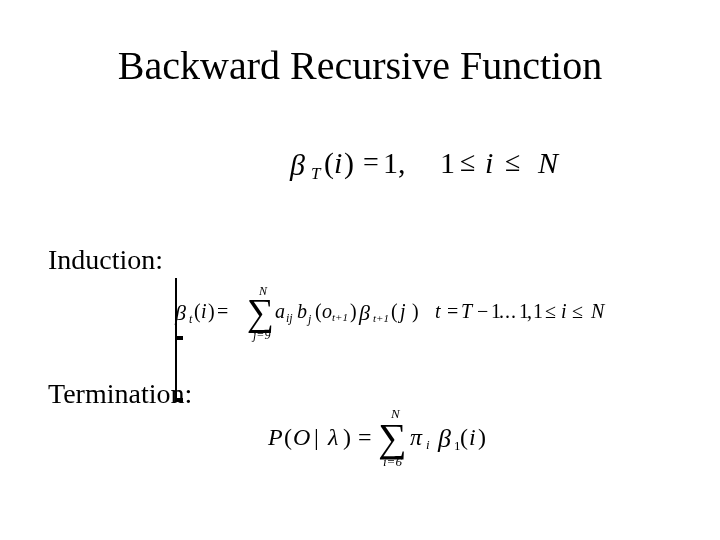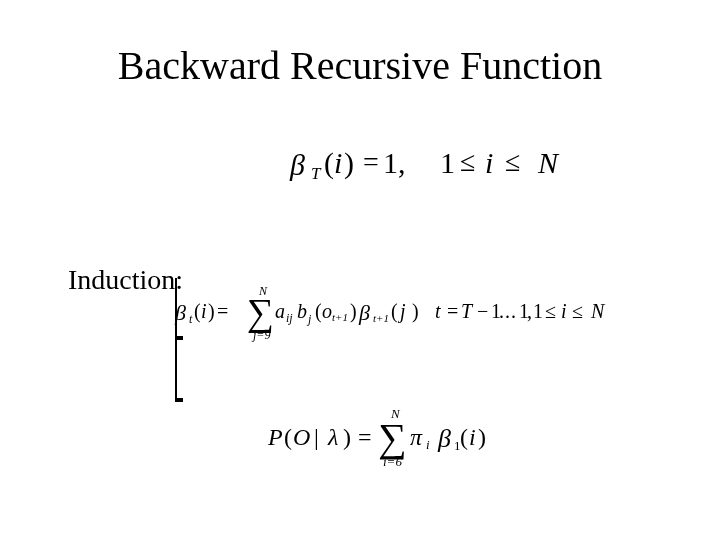--- a/index.html
+++ b/index.html
@@ -25,21 +25,21 @@
     text-align: center;
     font-size: 40px;
     font-weight: 400;
   }
   .label {
     position: absolute;
     left: 48px;
     font-size: 28px;
   }
   .lbl-init { top: 148px; }
-  .lbl-ind  { top: 264px; margin-left: 20px; }
+  .lbl-ind  { top: 244px; }
   .lbl-term { top: 378px; }
 
   
   .formula { position: absolute; font-family: "Times New Roman", Times, serif; }
 
   
   .f-init { top: 138px; left: 290px; width: 370px; height: 44px; }
   .f-init .beta { position:absolute; left:0;  top:10px; font-style: italic; font-size: 30px; }
   .f-init .subT { position:absolute; left:21px; top:26px; font-style: italic; font-size: 17px; }
   .f-init .pi   { position:absolute; left:34px; top:8px;  font-size: 30px; }
@@ -121,20 +121,21 @@
   .bpc { left:210px;top:22px; font-size:24px; }
 </style>
 </head>
 <body>
 
 <div class="slide">
 
   <div class="title">Backward Recursive Function</div>
 
   <div class="label lbl-ind">Induction:</div>
+  <div class="label lbl-term">Termination:</div>
 
   <div class="formula f-init">
     <span class="beta">β</span>
     <span class="subT">T</span>
     <span class="pi">(</span>
     <span class="ii">i</span>
     <span class="pc">)</span>
     <span class="eq1">=</span>
     <span class="one">1</span>
     <span class="comma">,</span>

